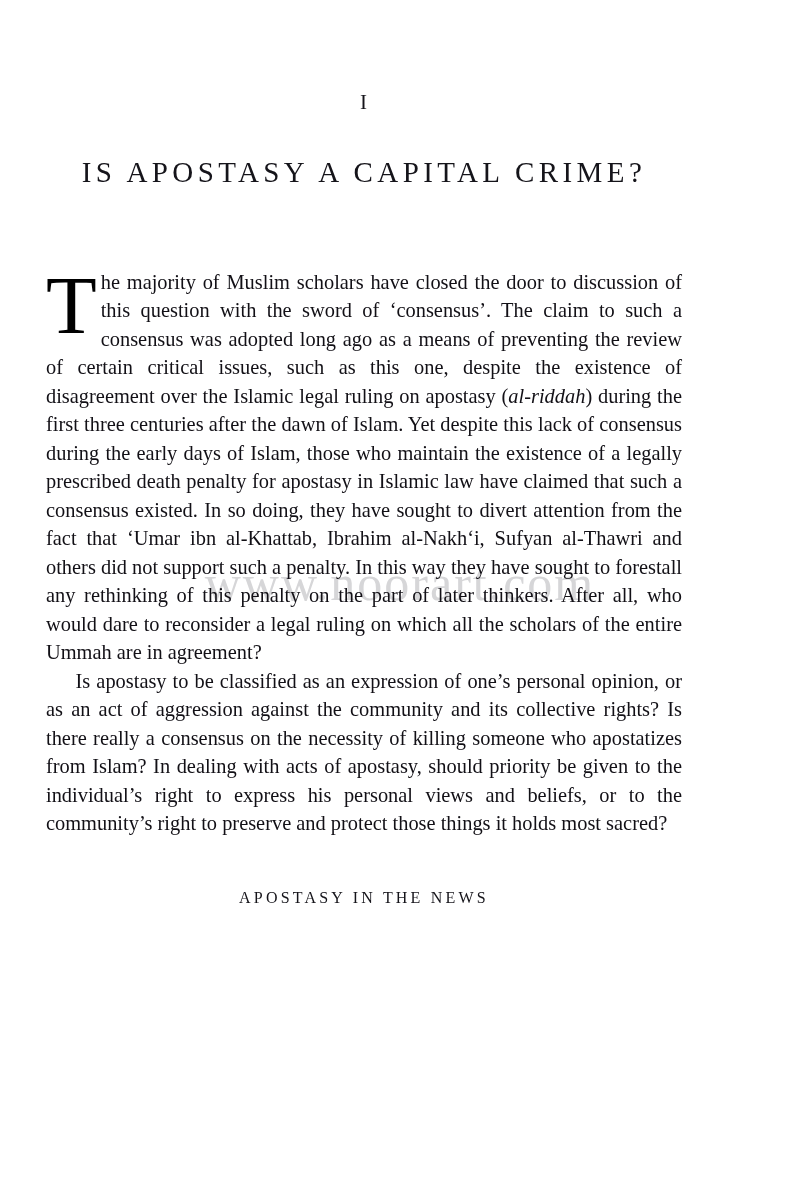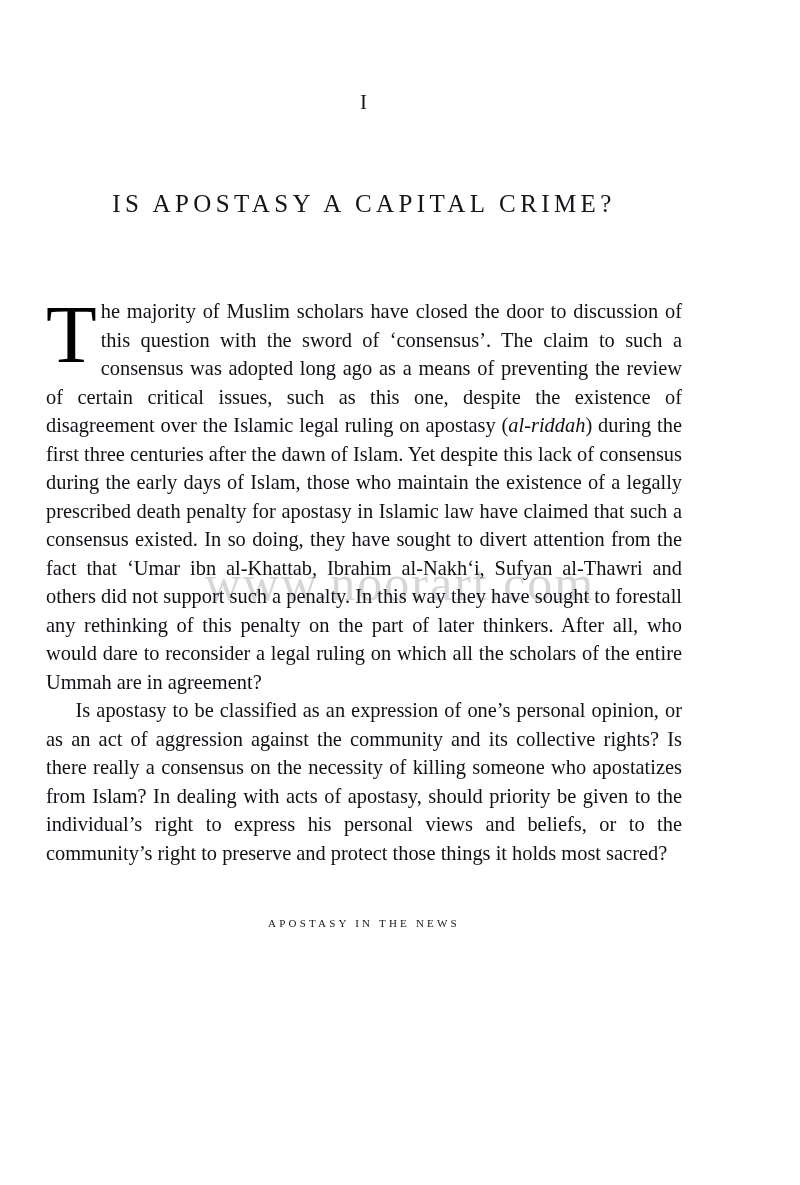--- a/index.html
+++ b/index.html
@@ -47,23 +47,23 @@
   .chapter-number {
     margin-top: 92px;
     text-align: center;
     font-size: 21px;
     letter-spacing: 1px;
     line-height: 1;
     color: #15141a;
   }
 
   .chapter-title {
-    margin-top: 76px;
+    margin-top: 42px;
     text-align: center;
-    font-size: 25px;
+    font-size: 29px;
     letter-spacing: 4.4px;
     line-height: 1.2;
     font-weight: normal;
     color: #15141a;
     white-space: nowrap;
   }
 
   .body-block {
     margin-top: 78px;
   }
@@ -93,21 +93,21 @@
     padding: 2px 4px 0 0;
     margin-top: 2px;
     color: #000000;
   }
 
   em.term { }
 
   .section-heading {
     margin-top: 50px;
     text-align: center;
-    font-size: 11px;
+    font-size: 16px;
     letter-spacing: 3.2px;
     line-height: 1.2;
     font-weight: normal;
     color: #15141a;
     white-space: nowrap;
   }
 
   .after-heading {
     margin-top: 27px;
   }

